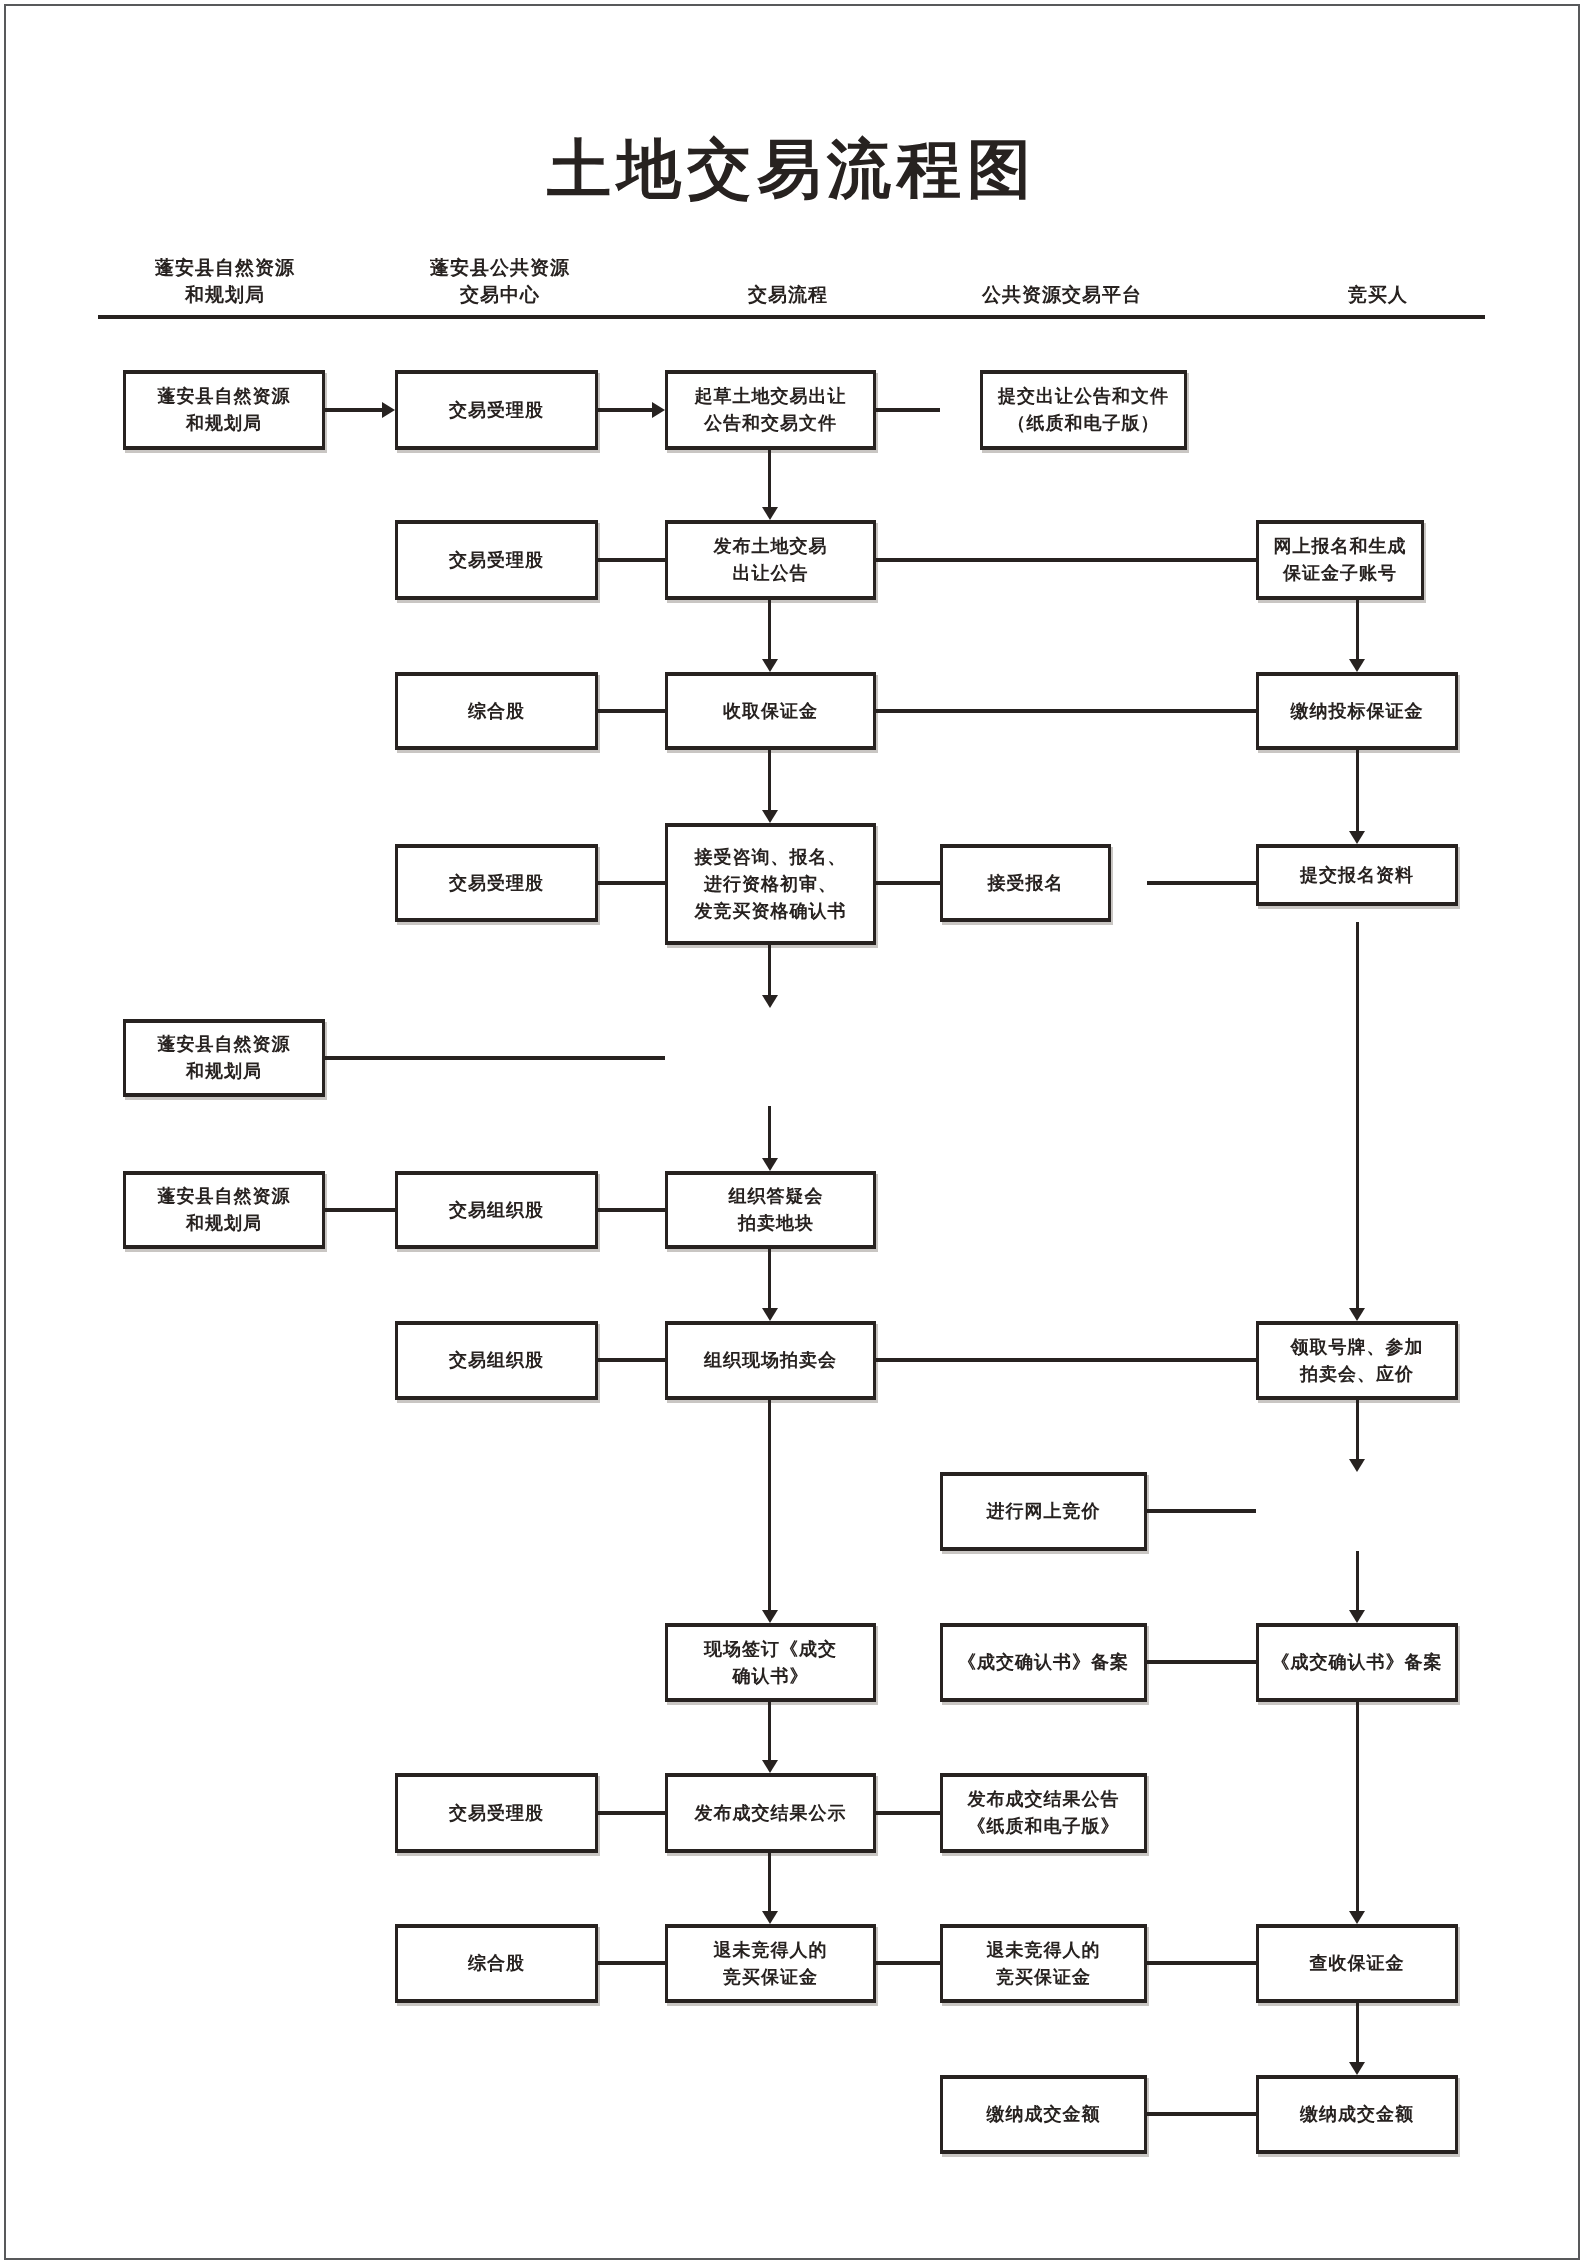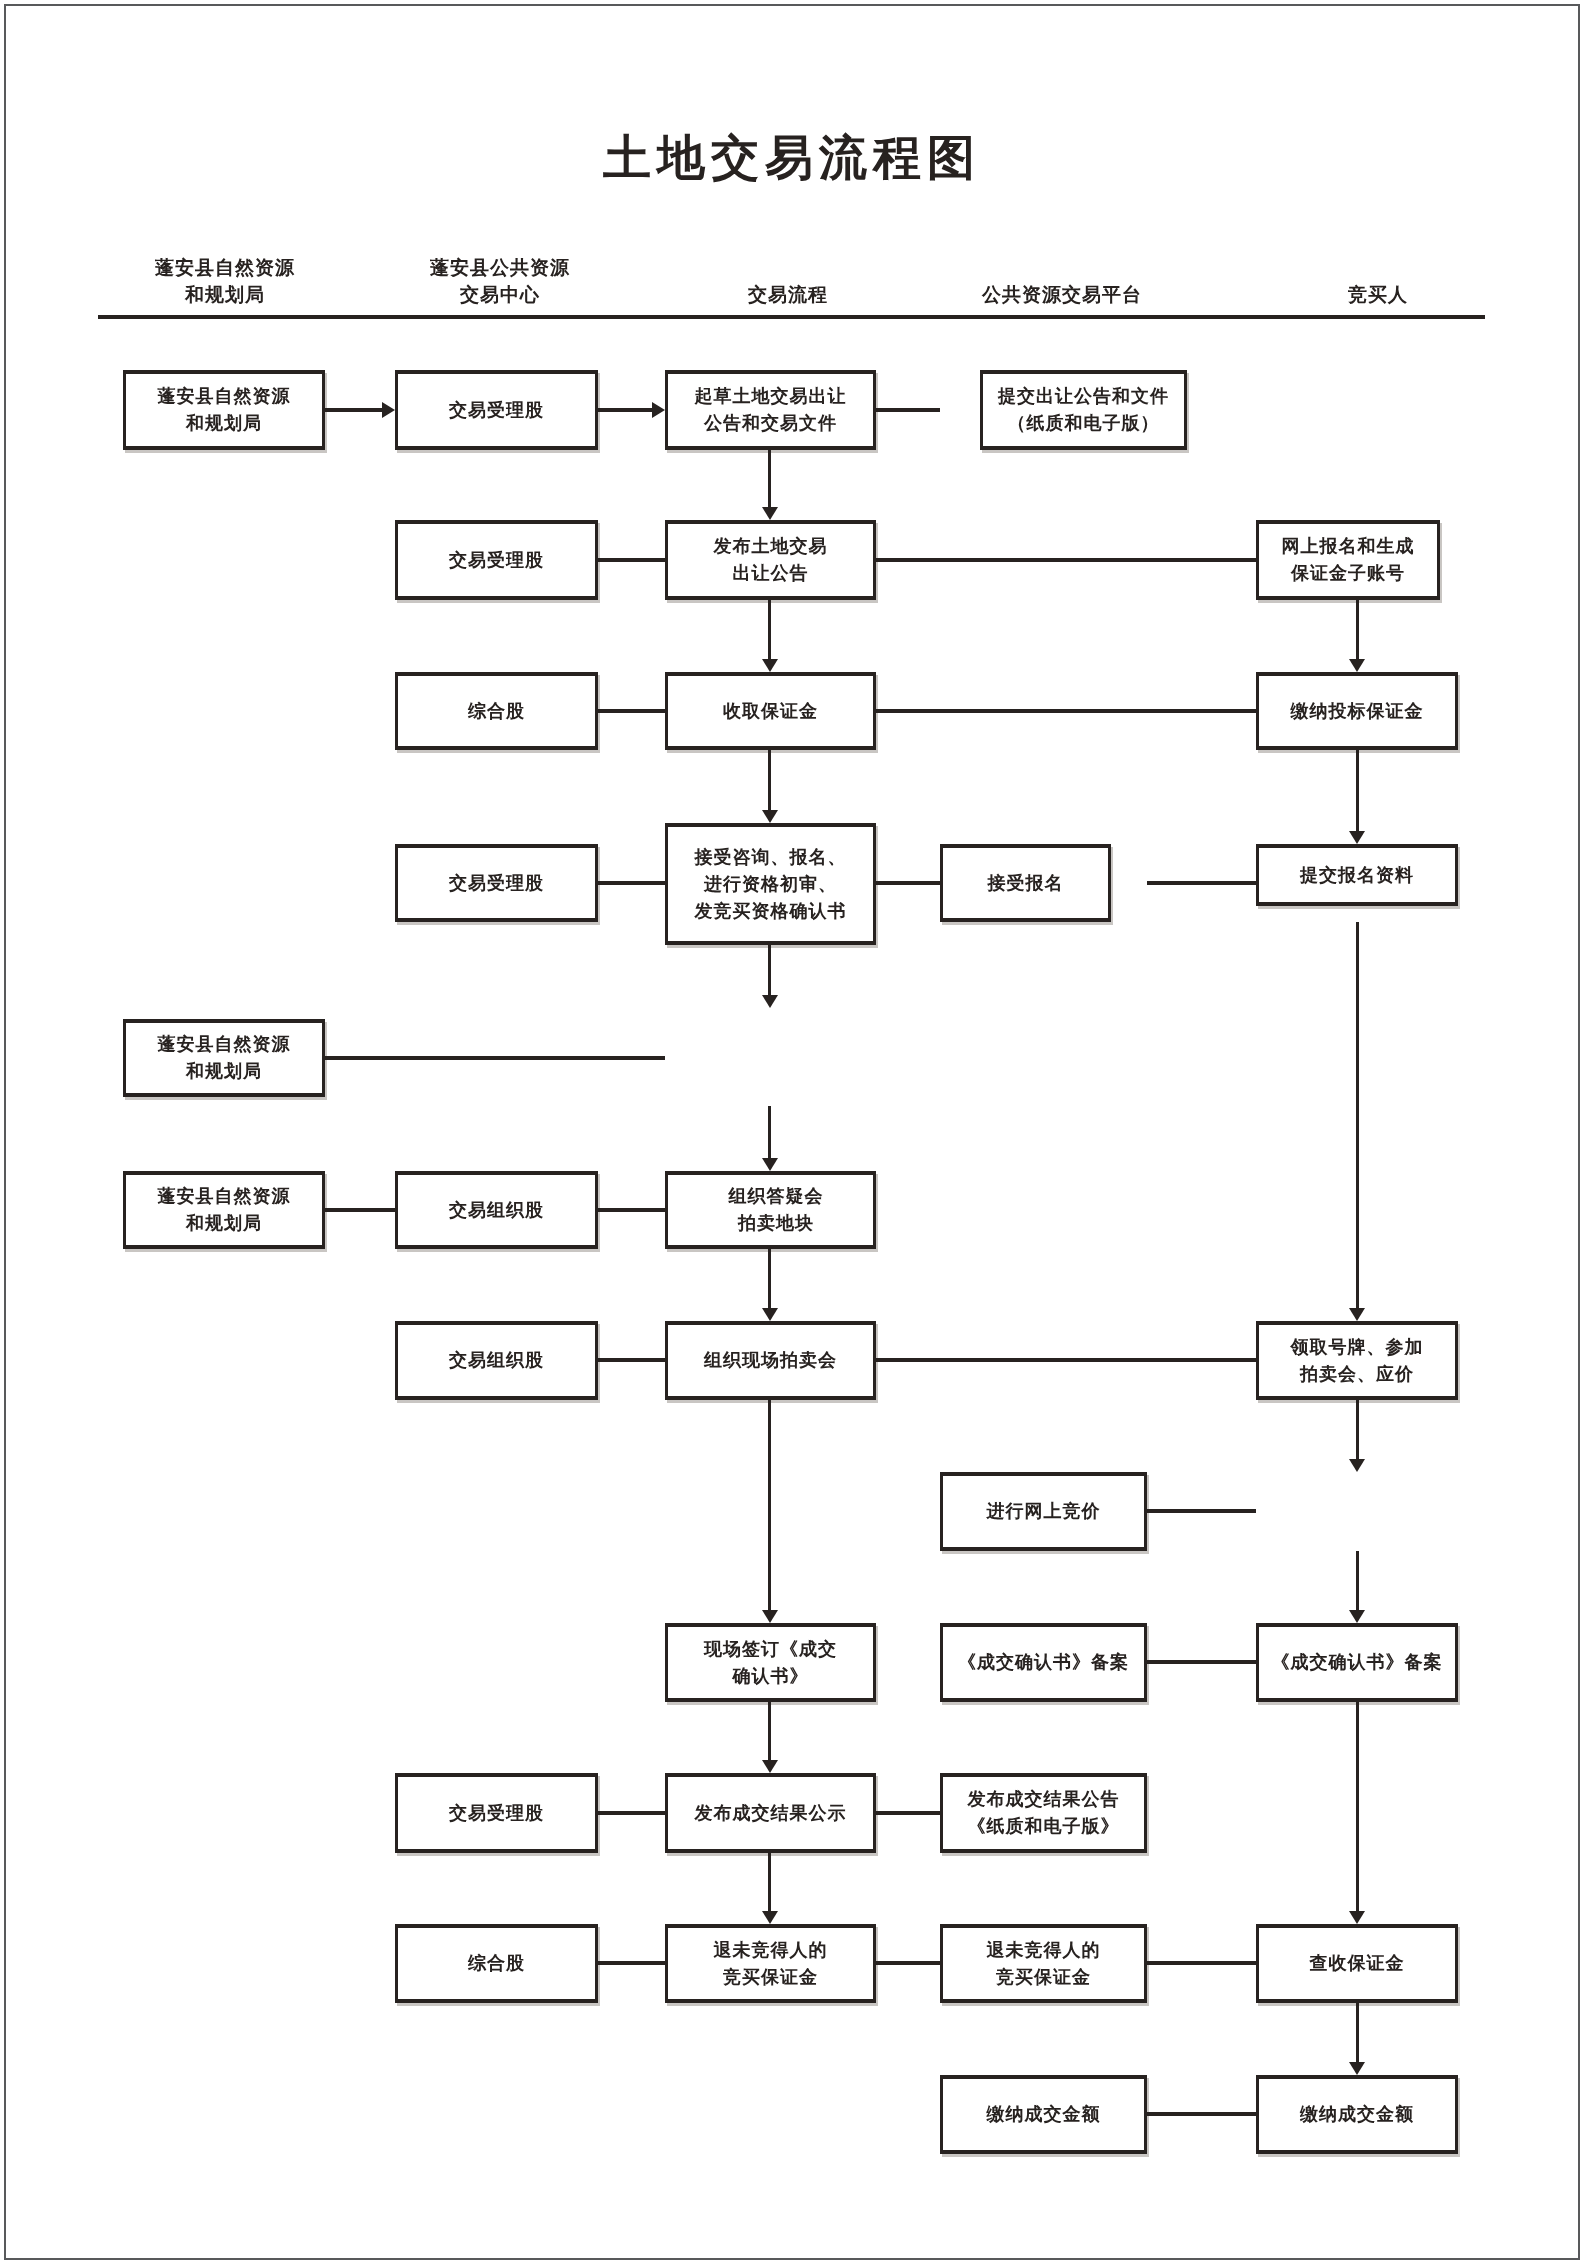--- a/index.html
+++ b/index.html
@@ -1,20 +1,20 @@
 <!DOCTYPE html>
 <html><head>
 <meta charset="utf-8">
 <style>
   html,body{margin:0;padding:0;background:#ffffff;}
   body{font-family:"Liberation Sans",sans-serif;color:#272220;}
   .canvas{position:relative;width:1584px;height:2264px;background:#ffffff;overflow:hidden;}
   .page-border{position:absolute;left:4px;top:4px;right:4px;bottom:4px;border:2px solid #58595b;pointer-events:none;}
   .title{position:absolute;left:0;top:126px;width:1584px;text-align:center;
-         font-size:48px;font-weight:900;letter-spacing:6px;white-space:nowrap;}
+         font-size:64px;font-weight:900;letter-spacing:6px;white-space:nowrap;}
   .col-header{position:absolute;width:300px;height:64px;top:244px;
               display:flex;align-items:flex-end;justify-content:center;
               text-align:center;font-size:19px;line-height:27px;font-weight:600;
               white-space:pre-line;letter-spacing:1px;}
   .header-rule{position:absolute;left:98px;top:315px;width:1387px;height:4px;background:#272220;}
   .node{position:absolute;background:#ffffff;border:3px solid #272220;border-top-width:4px;border-bottom-width:4px;
         box-shadow:2px 3px 0 #c9c6c3;box-sizing:border-box;
         display:flex;align-items:center;justify-content:center;text-align:center;
         font-size:18px;line-height:27px;font-weight:600;letter-spacing:1px;white-space:pre-line;}
   .hline{position:absolute;height:4px;background:#272220;}
@@ -46,21 +46,21 @@
 和规划局</div>
   <div class="node" style="left:395px;top:370px;width:203px;height:80px;">交易受理股</div>
   <div class="node" style="left:665px;top:370px;width:211px;height:80px;">起草土地交易出让
 公告和交易文件</div>
   <div class="node" style="left:940px;top:370px;width:207px;height:80px;margin-left:40px;">提交出让公告和文件
 （纸质和电子版）</div>
 
   <div class="node" style="left:395px;top:520px;width:203px;height:80px;">交易受理股</div>
   <div class="node" style="left:665px;top:520px;width:211px;height:80px;">发布土地交易
 出让公告</div>
-  <div class="node" style="left:1256px;top:520px;width:184px;height:80px;">网上报名和生成
+  <div class="node" style="left:1256px;top:520px;width:168px;height:80px;">网上报名和生成
 保证金子账号</div>
 
   <div class="node" style="left:395px;top:672px;width:203px;height:78px;">综合股</div>
   <div class="node" style="left:665px;top:672px;width:211px;height:78px;">收取保证金</div>
   <div class="node" style="left:1256px;top:672px;width:202px;height:78px;">缴纳投标保证金</div>
 
   <div class="node" style="left:395px;top:844px;width:203px;height:78px;">交易受理股</div>
   <div class="node" style="left:665px;top:823px;width:211px;height:122px;">接受咨询、报名、
 进行资格初审、
 发竞买资格确认书</div>

